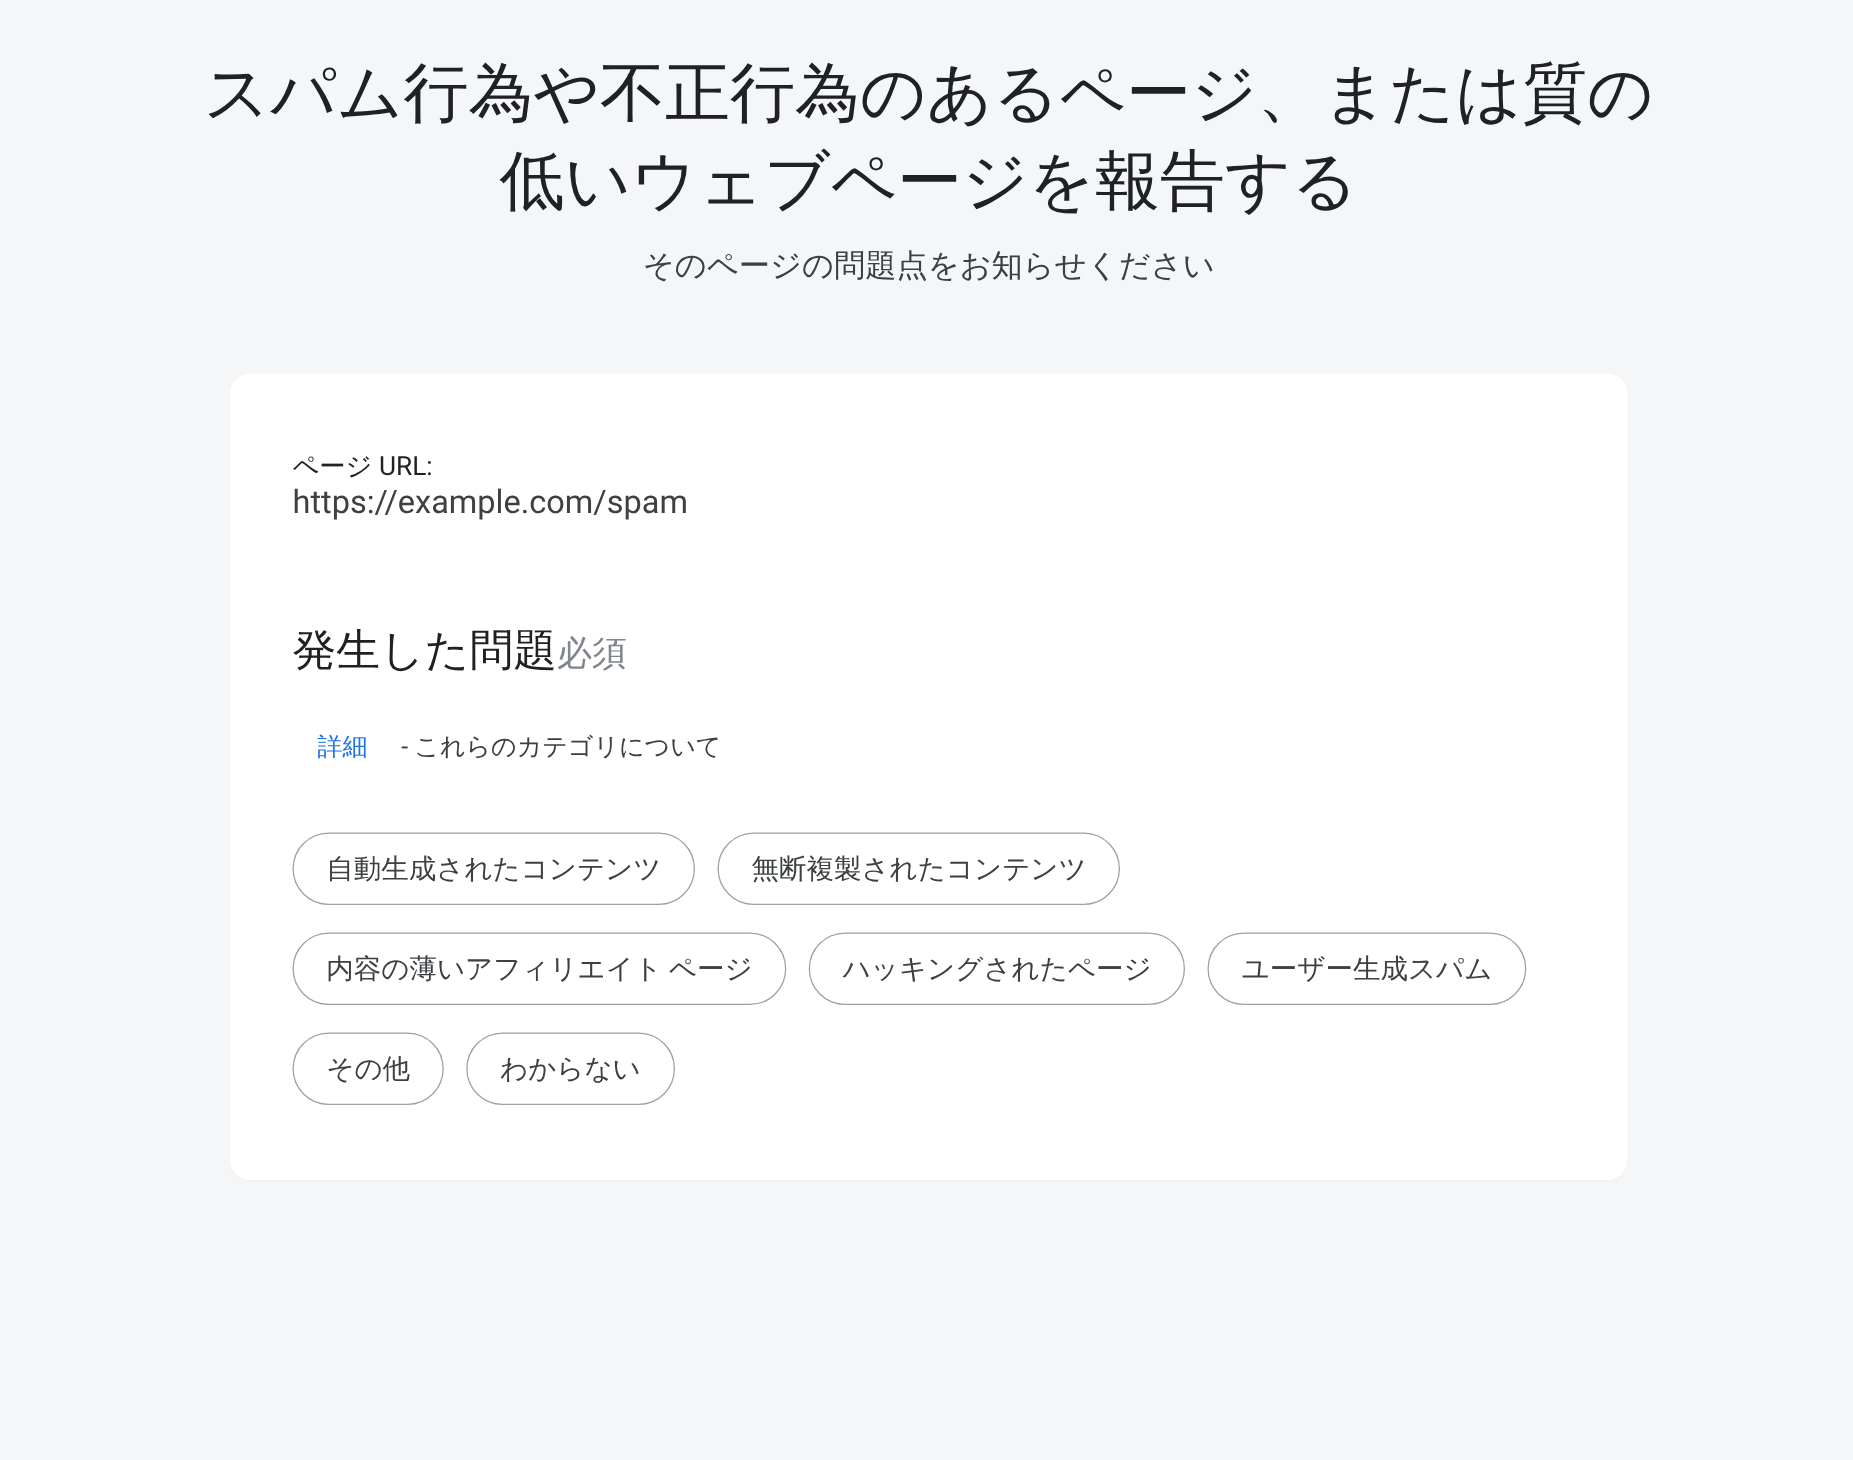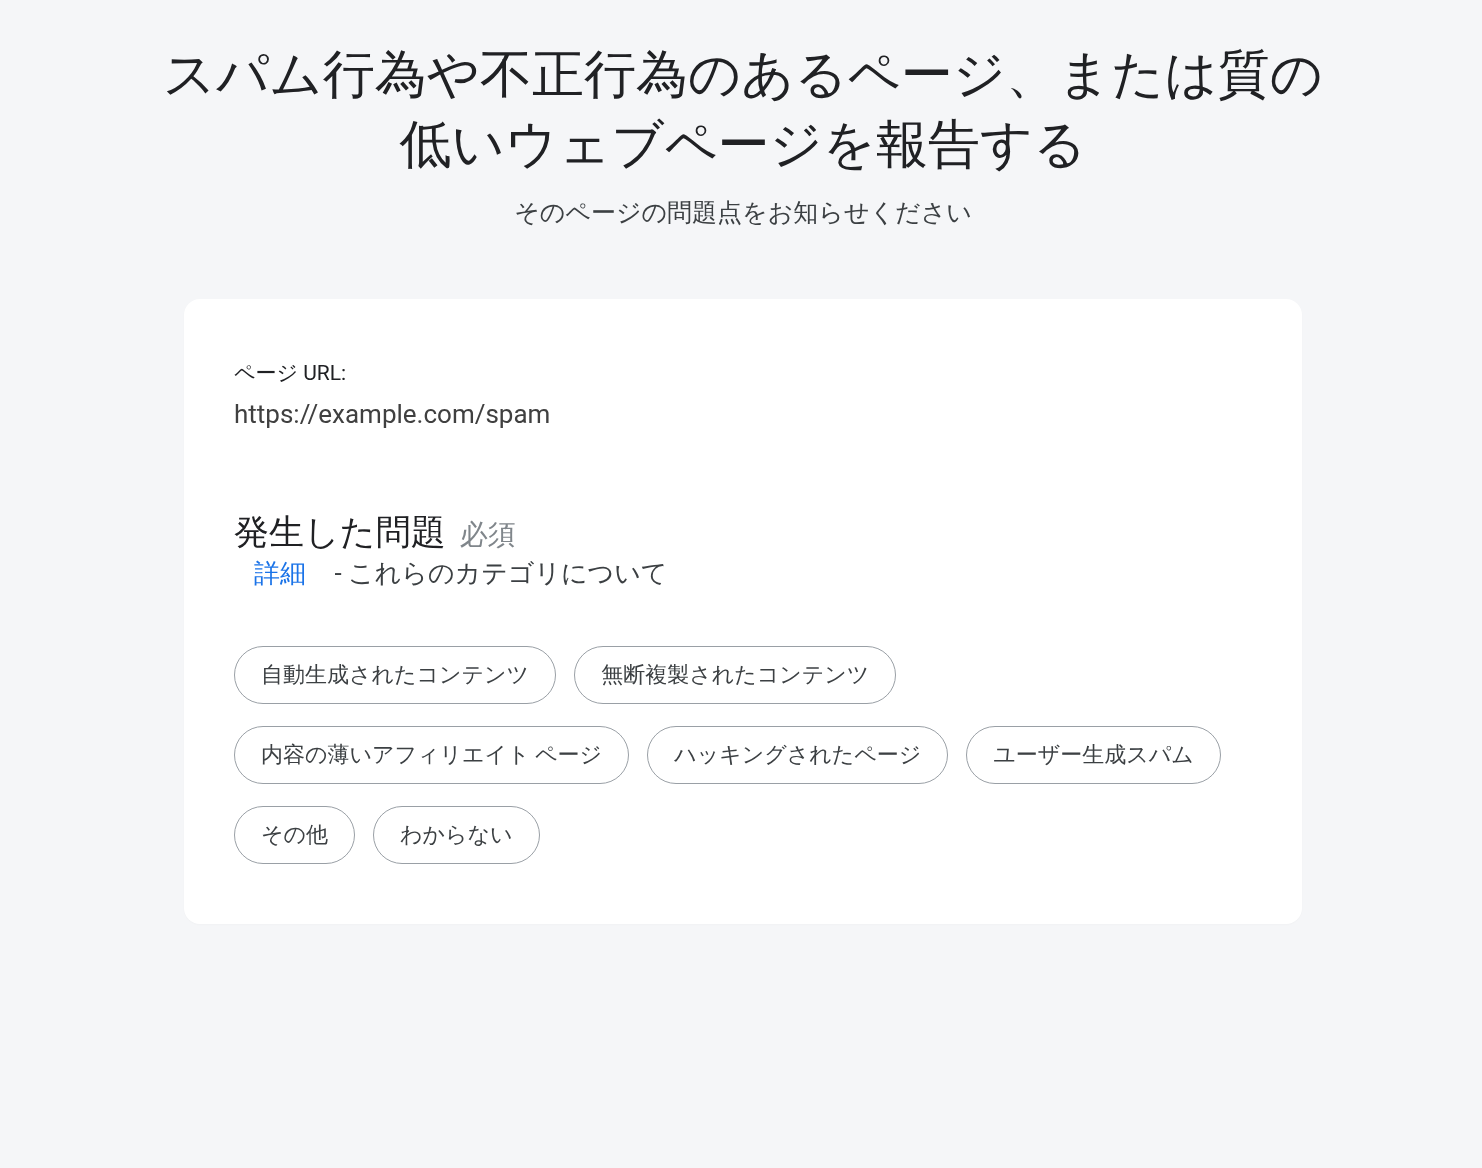--- a/index.html
+++ b/index.html
@@ -38,43 +38,43 @@
       border-radius: 16px;
       margin: 70px auto 0 auto;
       max-width: 1118px;
       padding: 60px 50px 60px 50px;
       box-shadow: 0 1px 2px rgba(0,0,0,0.02);
     }
     .field-label {
       font-size: 21px;
       color: #202124;
       font-weight: 400;
-      margin-bottom: 12px;
+      margin-bottom: 0;
     }
     .url-value {
       font-size: 26px;
       color: #404040;
       font-weight: 400;
     }
     .section-heading {
       font-size: 35px;
       font-weight: 400;
       color: #202124;
       margin-top: 80px;
       display: flex;
       align-items: baseline;
-      gap: 14px;
     }
     .required-badge {
       font-size: 28px;
       color: #80868b;
       font-weight: 400;
     }
     .details-row {
-      font-size: 26px;
+      margin-top: 40px;
+      font-size: 20px;
       color: #202124;
       padding-left: 20px;
     }
     .details-link {
       color: #1a73e8;
       text-decoration: none;
       margin-right: 22px;
     }
     .details-suffix {
       color: #3c4043;

